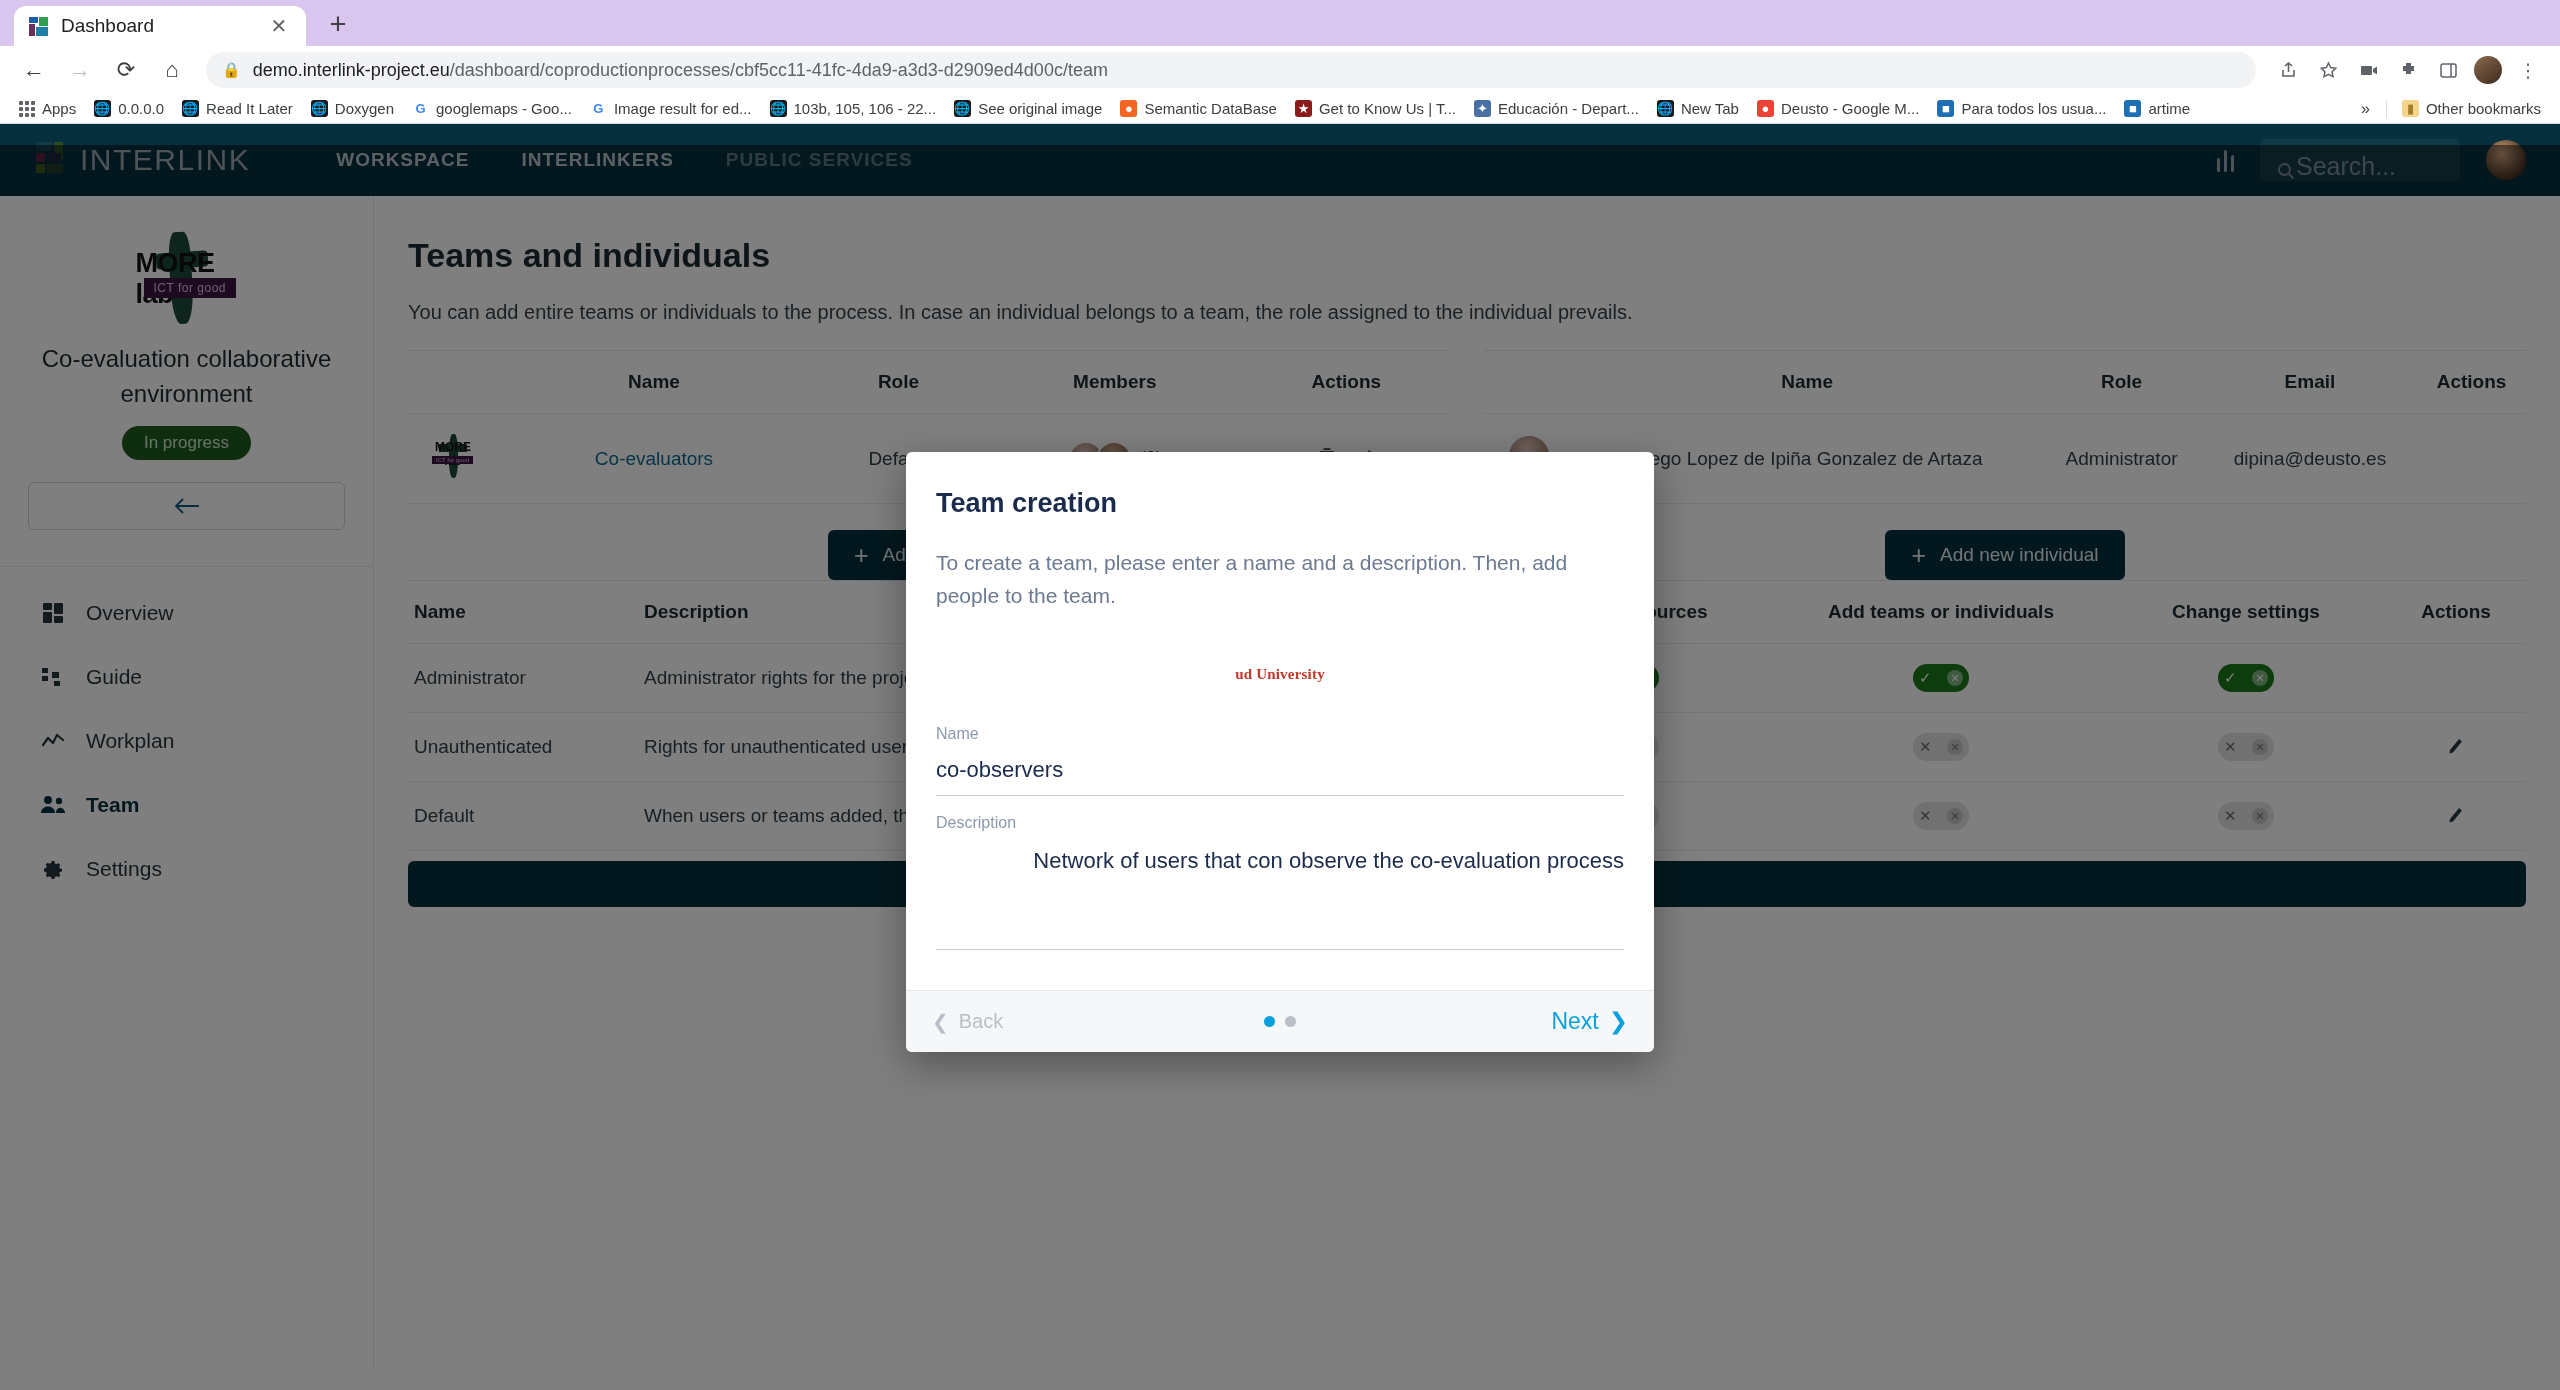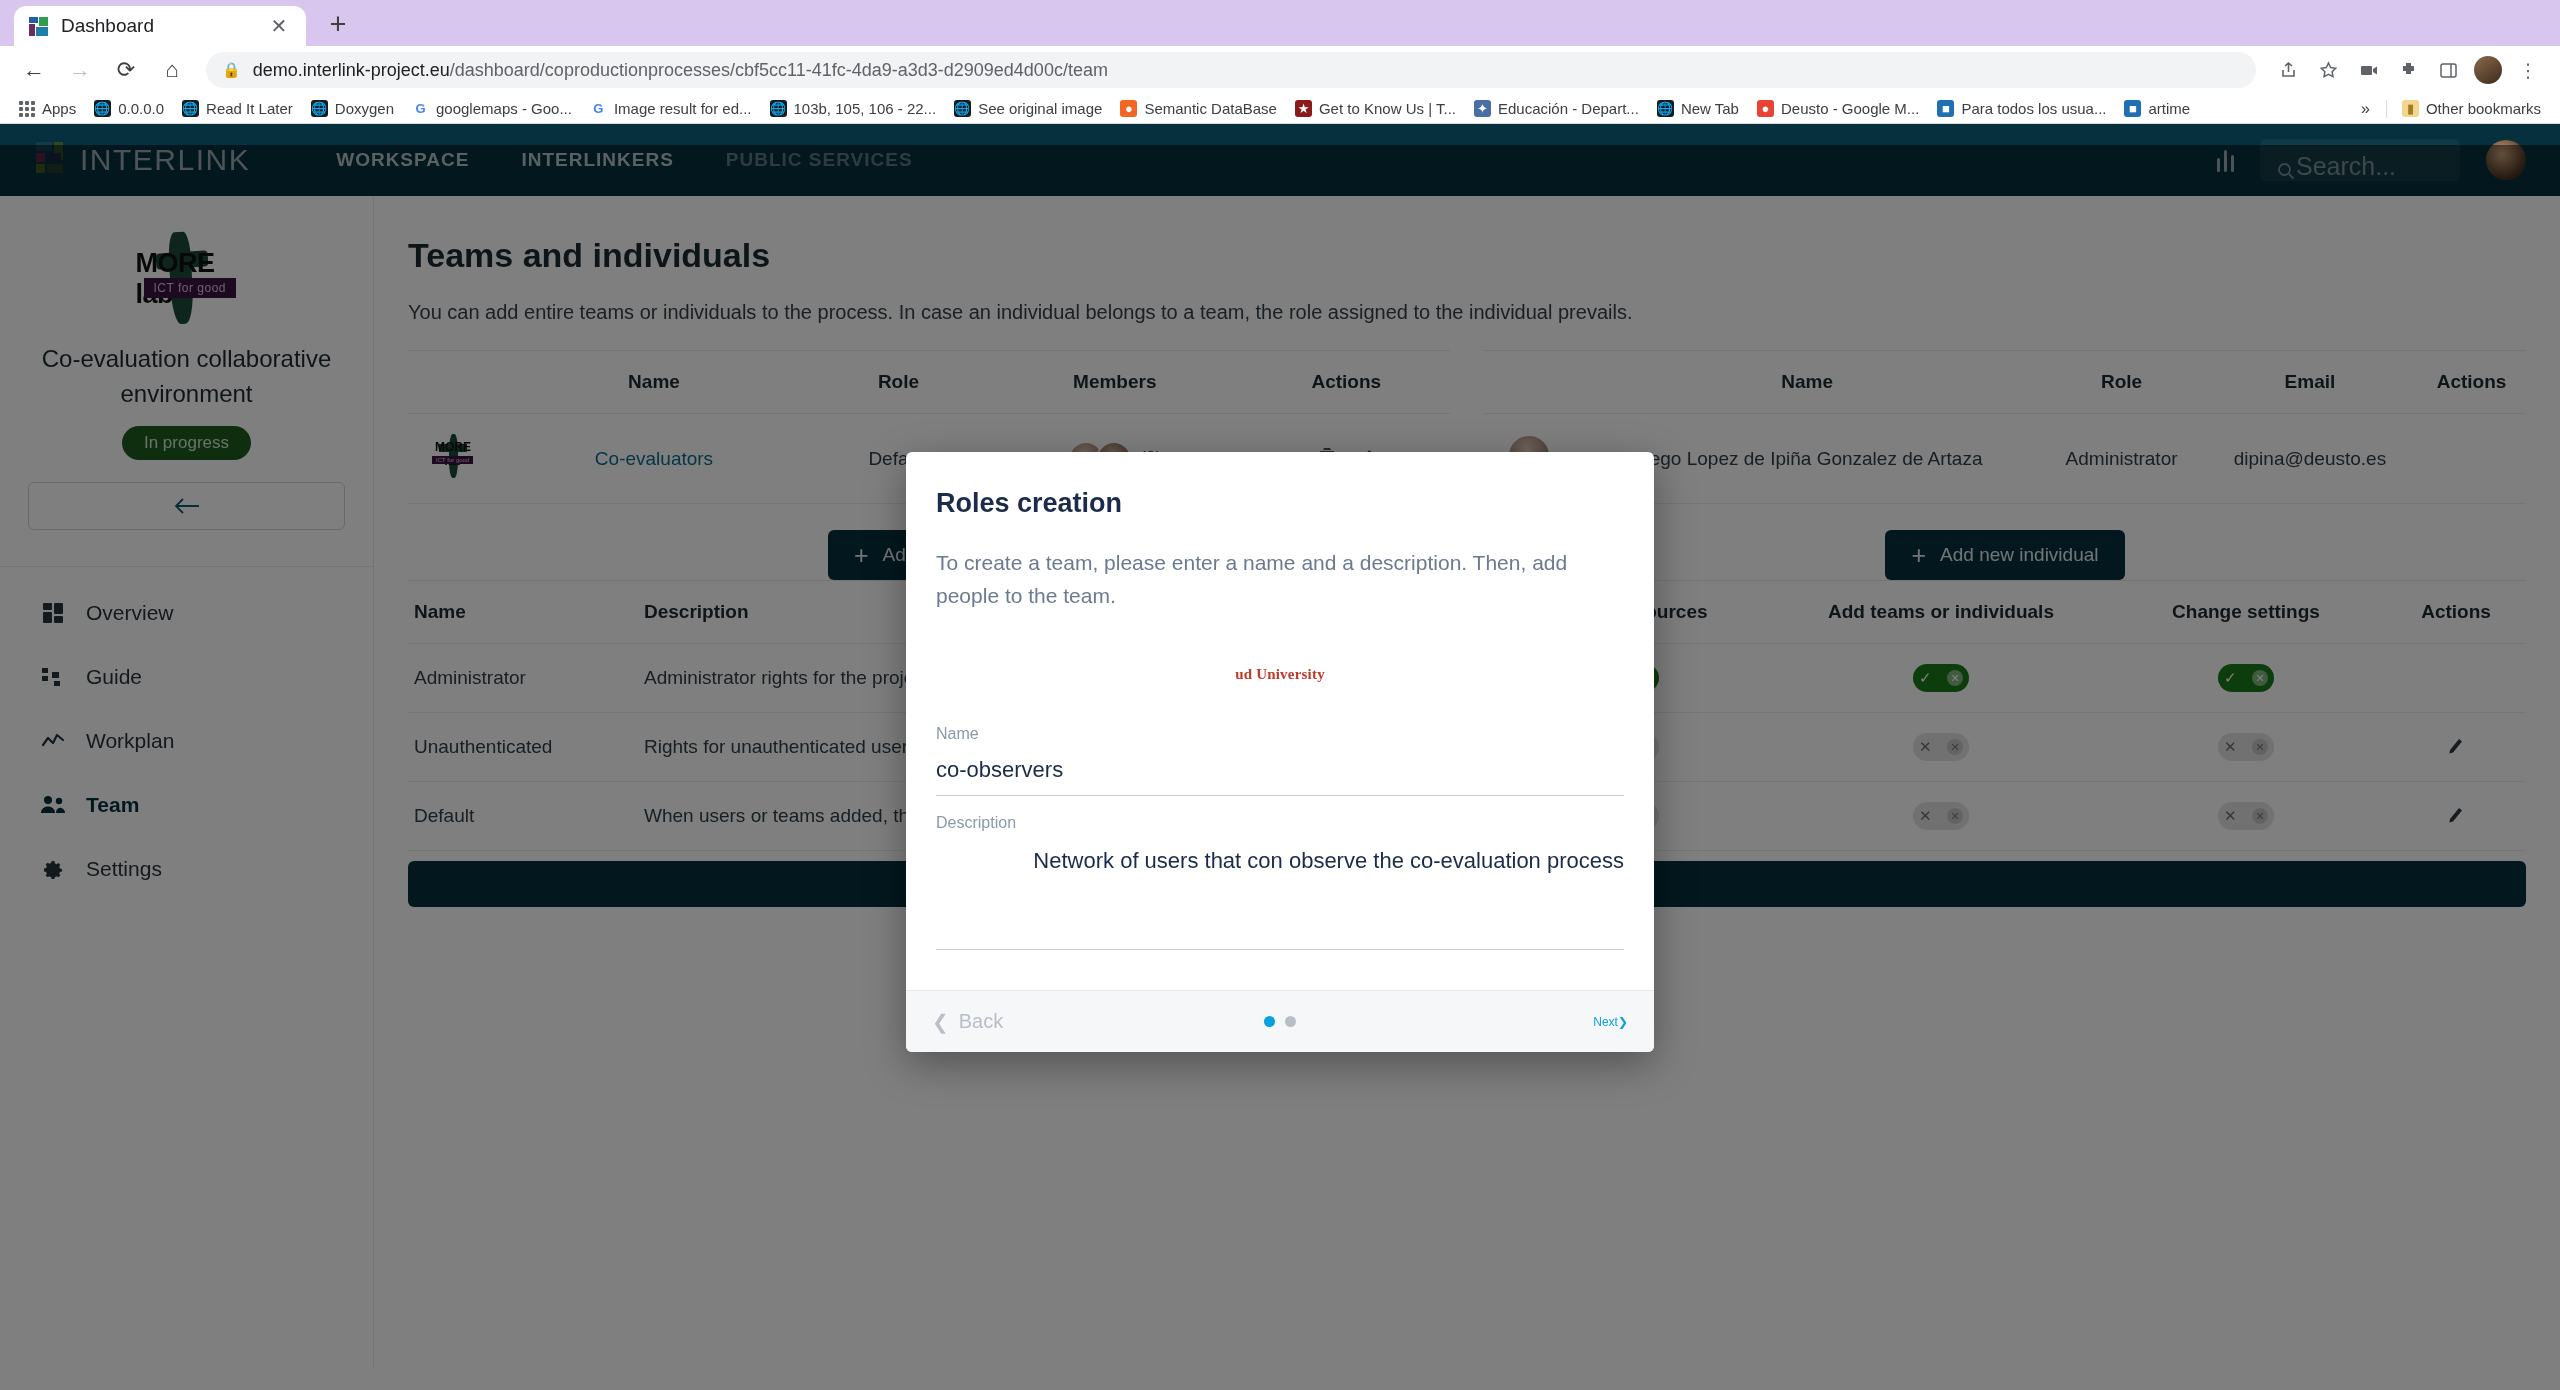--- a/index.html
+++ b/index.html
@@ -178,21 +178,21 @@
   .field-input { font-size: 22px; color:#1b2b4b; border:none; border-bottom:1px solid #c9ccd2;
     width: 100%; padding: 4px 0 12px; background:transparent;
     font-family:"Liberation Sans", sans-serif; outline:none;}
   .field-desc { margin-top: 18px;}
   .field-textarea { font-size: 22px; color:#1b2b4b; border:none; border-bottom:1px solid #c9ccd2;
     width: 100%; height: 108px; padding: 4px 0 8px; background:transparent; resize:none;
     font-family:"Liberation Sans", sans-serif; outline:none; line-height: 1.35; text-align: right;}
   .modal-footer { height: 62px; background:#f6f7f9; border-top:1px solid #e6e8eb;
     display:flex; align-items:center; padding: 0 26px;}
   .mf-back { display:flex; align-items:center; gap:10px; color:#b9bfc7; font-size:20px;}
-  .mf-next { display:flex; align-items:center; color:#0aa0dd; font-size:12px;
+  .mf-next { display:flex; align-items:center; gap:10px; color:#0aa0dd; font-size:23px;
     margin-left:auto;}
   .dots { position:absolute; left:50%; transform:translateX(-50%); display:flex; gap:10px;}
   .dot { width: 11px; height:11px; border-radius:50%; background:#b9bfc7;}
   .dot.active { background:#0aa0dd;}
 </style>
 </head>
 <body>
 
 <div class="browser">
 
@@ -611,21 +611,21 @@
         </table>
         <div class="dark-band"></div>
       </div>
     </div>
   </div>
 
   <div class="overlay"></div>
 
   <div class="modal">
     <div class="modal-body">
-      <div class="modal-title">Roles creation</div>
+      <div class="modal-title">Team creation</div>
       <div class="modal-text">To create a team, please enter a name and a description. Then, add people to the team.</div>
       <div class="modal-logo">ud University</div>
 
       <div class="field">
         <div class="field-label">Name</div>
         <input class="field-input" value="co-observers" style="">
       </div>
 
       <div class="field field-desc">
         <div class="field-label">Description</div>

